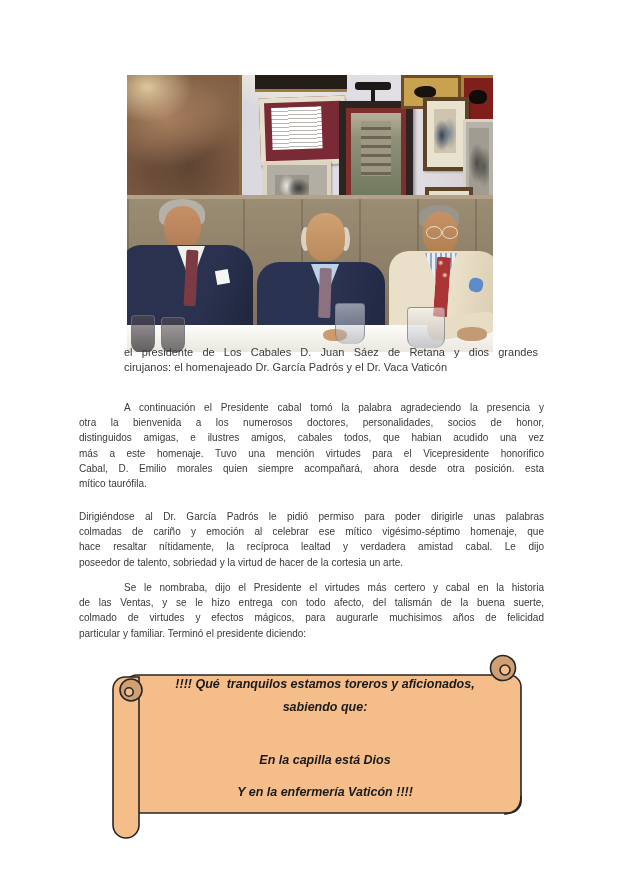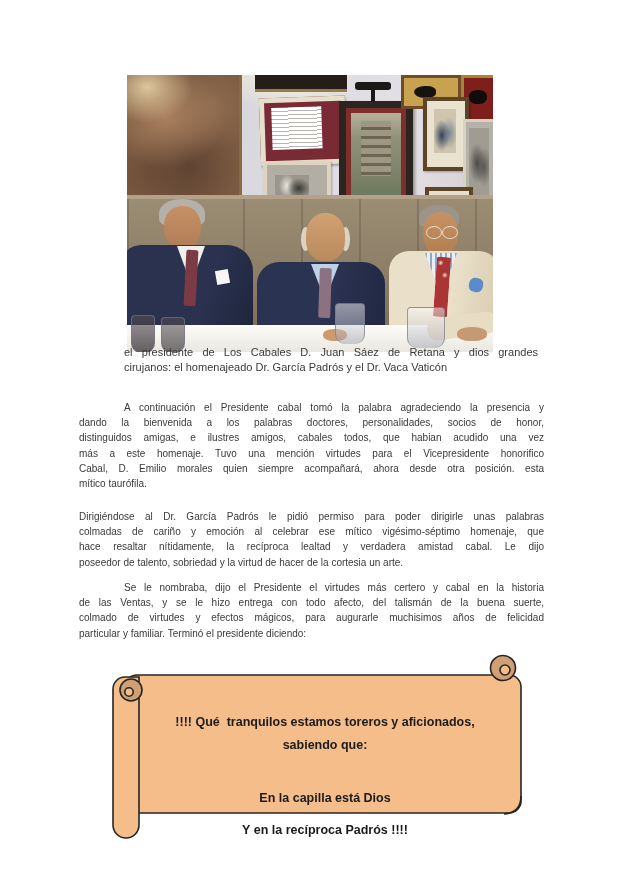--- a/index.html
+++ b/index.html
@@ -100,21 +100,21 @@
   .jline{text-align:justify;text-align-last:justify;white-space:normal;}
   .jline.last{text-align-last:left;}
   .jline.ind{padding-left:45px;}
   #caption{position:absolute;left:124px;top:345px;width:414px;font-size:11px;line-height:15px;color:#3a3a3a;}
   #para1{top:400px;}
   #para2{top:509px;}
   #para3{top:580px;}
   
   #scroll-svg{position:absolute;left:110px;top:649px;}
   .scroll-line{position:absolute;left:140px;width:370px;text-align:center;
-    font-size:12.5px;font-weight:bold;color:#1b1b1b;white-space:pre;margin-top:38px;}
+    font-size:12.5px;font-weight:bold;font-style:italic;color:#1b1b1b;white-space:pre;}
   #sline1{top:677px;}
   #sline2{top:700px;}
   #sline3{top:753px;}
   #sline4{top:785px;}
 </style>
 </head>
 <body>
 
 <div id="photo">
   <div class="wall"></div>
@@ -185,21 +185,21 @@
   <div class="glass glassD"></div>
 </div>
 
 <div id="caption">
   <div class="jline">el presidente de Los Cabales D. Juan Sáez de Retana y dios grandes</div>
   <div class="jline last">cirujanos: el homenajeado Dr. García Padrós y el Dr. Vaca Vaticón</div>
 </div>
 
 <div id="para1" class="jblock">
   <div class="jline ind">A continuación el Presidente cabal tomó la palabra agradeciendo la presencia y</div>
-  <div class="jline">dando la bienvenida a los palabras doctores, personalidades, socios de honor,</div>
+  <div class="jline">otra la bienvenida a los numerosos doctores, personalidades, socios de honor,</div>
   <div class="jline">distinguidos amigas, e ilustres amigos, cabales todos, que habian acudido una vez</div>
   <div class="jline">más a este homenaje. Tuvo una mención virtudes para el Vicepresidente honorifico</div>
   <div class="jline">Cabal, D. Emilio morales quien siempre acompañará, ahora desde otra posición. esta</div>
   <div class="jline last">mítico taurófila.</div>
 </div>
 
 <div id="para2" class="jblock">
   <div class="jline">Dirigiéndose al Dr. García Padrós le pidió permiso para poder dirigirle unas palabras</div>
   <div class="jline">colmadas de cariño y emoción al celebrar ese mítico vigésimo-séptimo homenaje, que</div>
   <div class="jline">hace resaltar nítidamente, la recíproca lealtad y verdadera amistad cabal. Le dijo</div>
@@ -226,13 +226,13 @@
     <circle cx="19" cy="43" r="4.2" fill="#f4bd8a"></circle>
 
     <circle cx="393" cy="19" r="12.5" fill="#cfa073"></circle>
     <circle cx="395" cy="21" r="5" fill="#f4bd8a"></circle>
   </g>
 </svg>
 
 <div id="sline1" class="scroll-line">!!!! Qué  tranquilos estamos toreros y aficionados,</div>
 <div id="sline2" class="scroll-line">sabiendo que:</div>
 <div id="sline3" class="scroll-line">En la capilla está Dios</div>
-<div id="sline4" class="scroll-line">Y en la recíproca Padrós !!!!</div>
+<div id="sline4" class="scroll-line">Y en la enfermería Vaticón !!!!</div>
 
 </body></html>

